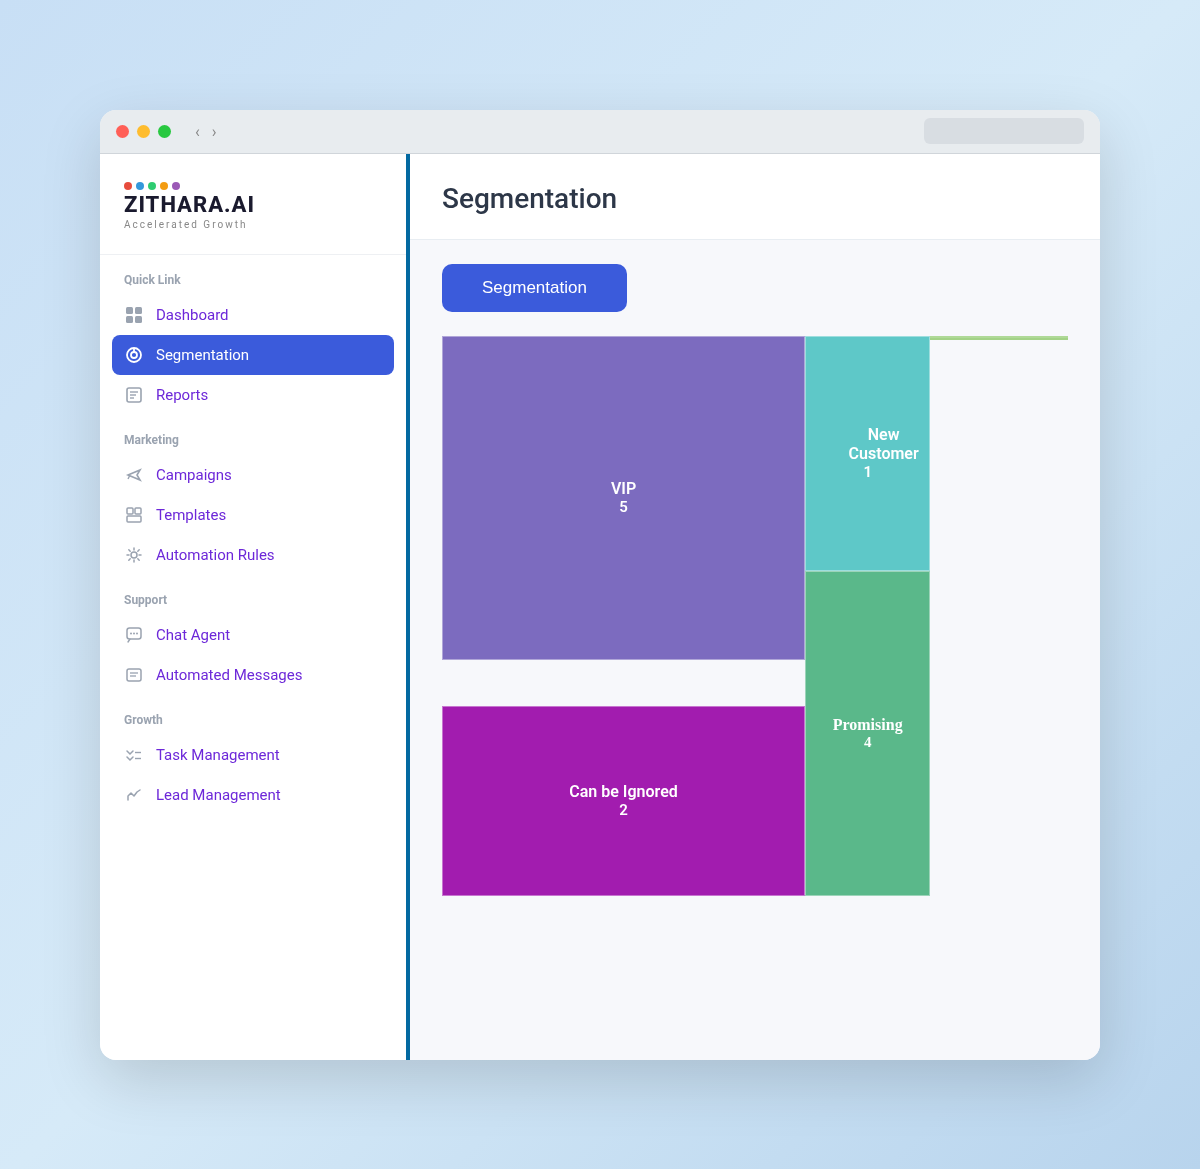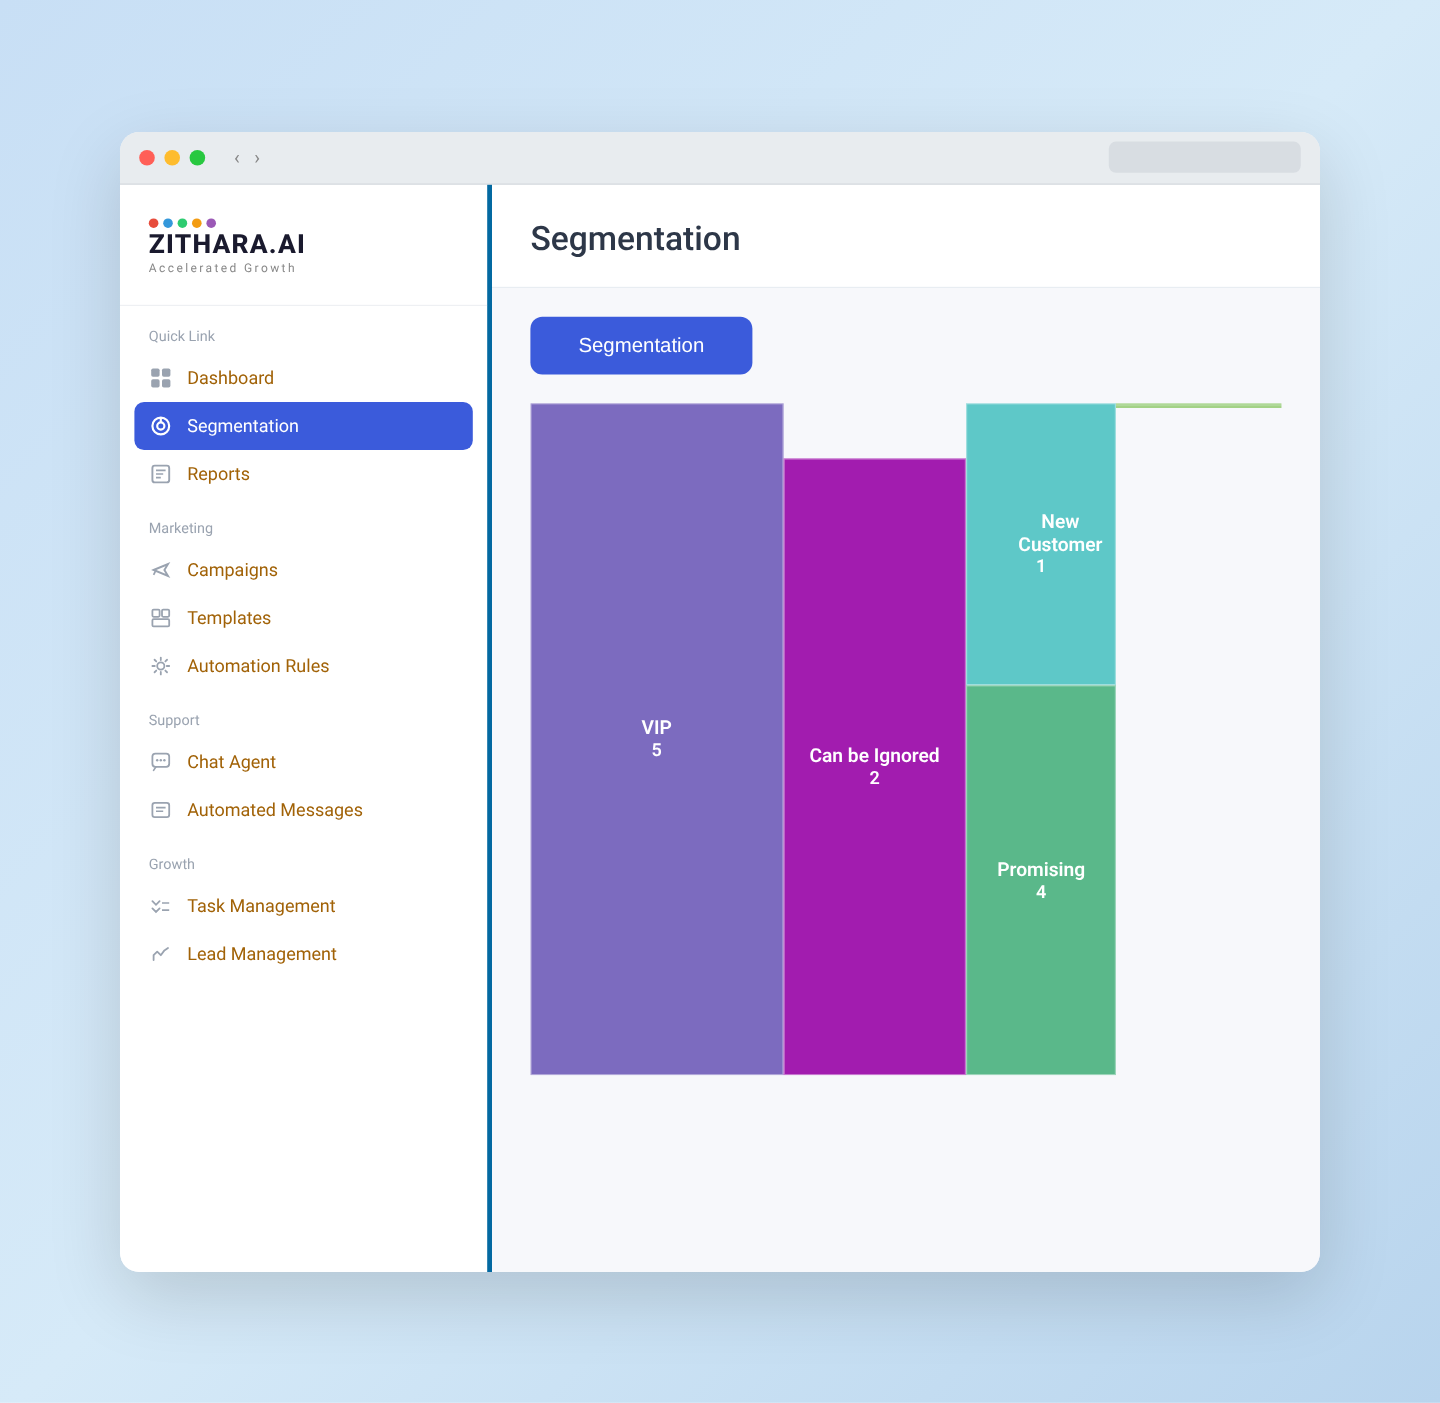--- a/index.html
+++ b/index.html
@@ -77,34 +77,34 @@
     }
     .logo-dot { width: 8px; height: 8px; border-radius: 50%; }
     .logo-subtitle {
       font-size: 10px;
       color: #888;
       letter-spacing: 2px;
       margin-top: 2px;
     }
     .nav-section-label {
       font-size: 12px;
-      font-weight: 400;
+      font-weight: 700;
       color: #9aa3b0;
       padding: 18px 24px 8px 24px;
       text-transform: none;
       letter-spacing: 0;
     }
     .nav-item {
       display: flex;
       align-items: center;
       gap: 12px;
       padding: 10px 24px;
       cursor: pointer;
       font-size: 15px;
-      color: #a16207;
+      color: #6d28d9;
       border-radius: 0;
       transition: background 0.15s;
     }
     .nav-item.active {
       background: #3b5bdb;
       color: #ffffff;
       border-radius: 8px;
       margin: 0 12px;
       padding: 10px 12px;
     }
@@ -157,20 +157,21 @@
       position: relative;
       overflow: hidden;
     }
     .treemap-wrapper {
       display: flex;
       width: 100%;
       height: 100%;
     }
     .treemap-left {
       display: flex;
+      flex-direction: column;
       flex: 0 0 58%;
     }
     .treemap-right {
       display: flex;
       flex-direction: column;
       flex: 0 0 20%;
     }
     .treemap-far-right {
       flex: 1;
     }
@@ -387,21 +388,21 @@
               </div>
             </div>
 
             <div class="treemap-right">
 
               <div class="treemap-cell cell-new-customer" style="flex:0 0 42%;">
                 <span class="cell-label" style="text-align:center;margin-left:32px;">New Customer</span>
                 <span class="cell-value">1</span>
               </div>
 
-              <div class="treemap-cell cell-can-be-ignored" style="flex:1;">
+              <div class="treemap-cell cell-can-be-ignored" style="flex:1;font-family:Liberation Serif, serif;">
                 <span class="cell-label" style="text-align:center;">Promising</span>
                 <span class="cell-value">4</span>
               </div>
             </div>
 
             <div class="treemap-far-right">
               <div class="treemap-cell" style="background:#8dc96b; flex:0 0 42%; border:1.5px solid rgba(255,255,255,0.3);"></div>
               <div class="treemap-cell" style="background:#7cbf52; flex:1; border:1.5px solid rgba(255,255,255,0.3);"></div>
             </div>
           </div>

